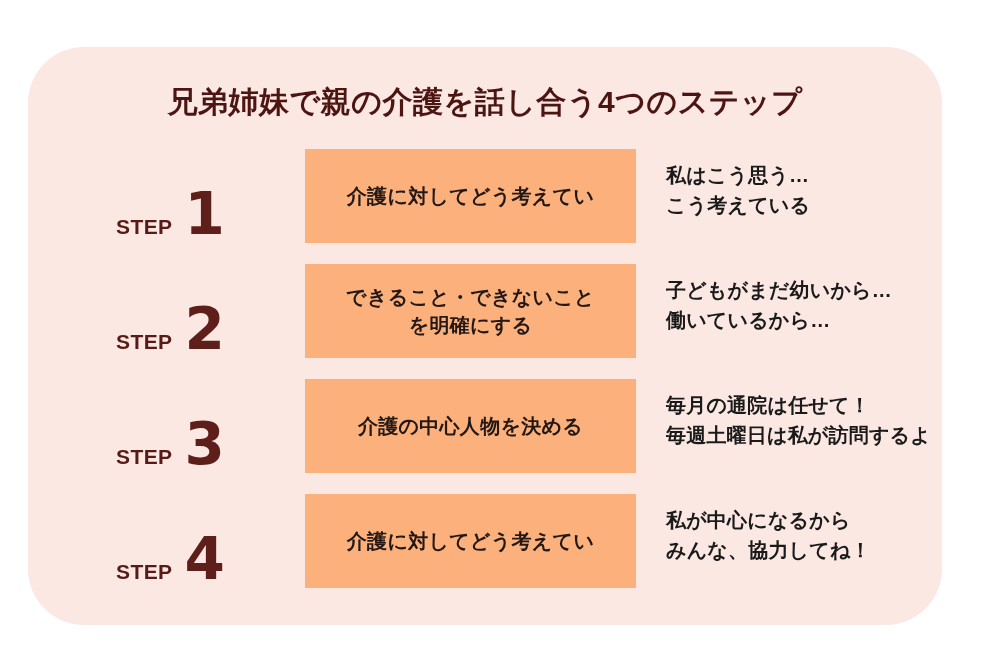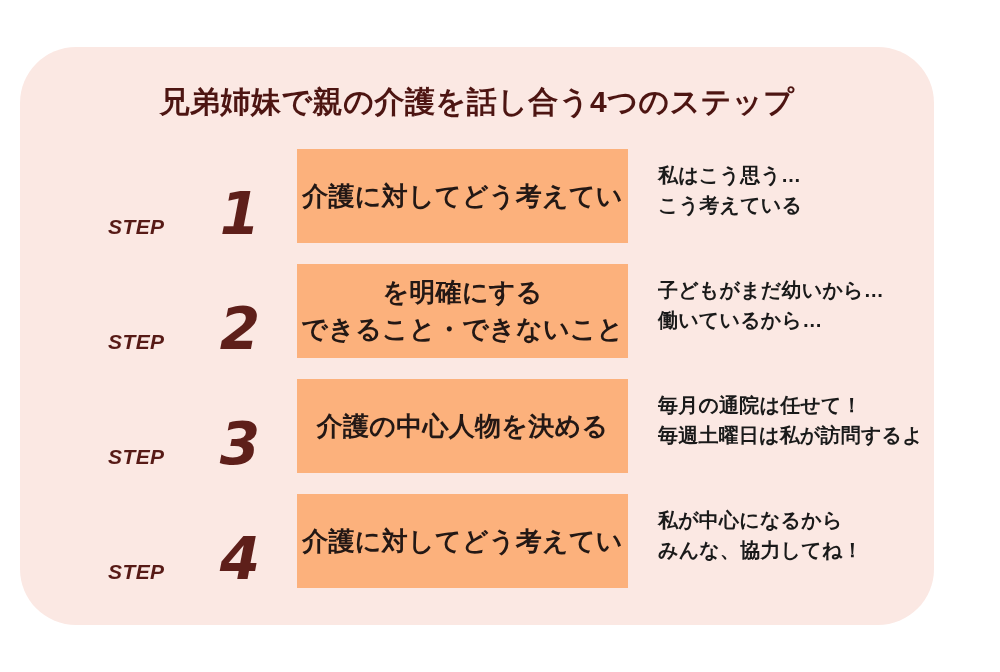--- a/index.html
+++ b/index.html
@@ -16,21 +16,21 @@
 
   #infographic {
     position: relative;
     width: 1000px;
     height: 672px;
     background: #ffffff;
   }
 
   .panel {
     position: absolute;
-    left: 20px;
+    left: 28px;
     top: 47px;
     width: 914px;
     height: 578px;
     background: #fbe8e3;
     border-radius: 56px;
     box-sizing: border-box;
   }
 
   .title {
     position: absolute;
@@ -59,24 +59,23 @@
   }
 
   .step-marker {
     position: absolute;
     left: 88px;
     top: 0;
     width: 152px;
     height: 115px;
     display: flex;
     align-items: flex-end;
-    justify-content: space-between;
+    justify-content: flex-start;
     padding-bottom: 24px;
     box-sizing: border-box;
-    font-style: italic;
   }
 
   .step-word {
     font-size: 21px;
     font-weight: bold;
     color: #571a16;
     letter-spacing: 0.4px;
     line-height: 1;
     position: relative;
     bottom: 2px;
@@ -98,21 +97,21 @@
     width: 331px;
     height: 94px;
     background: #fcb17c;
     display: flex;
     align-items: center;
     justify-content: center;
     box-sizing: border-box;
   }
 
   .step-box-text {
-    font-size: 26px;
+    font-size: 20px;
     font-weight: bold;
     color: #231815;
     text-align: center;
     line-height: 1.42;
     letter-spacing: 0.3px;
   }
 
   .step-note {
     position: absolute;
     left: 638px;
@@ -152,22 +151,22 @@
         </div>
       </div>
 
       <div class="step-row">
         <div class="step-marker">
           <span class="step-word">STEP</span>
           <span class="step-num">2</span>
         </div>
         <div class="step-box">
           <div class="step-box-text">
+            <div>できること・できないこと</div>
             <div>を明確にする</div>
-            <div>できること・できないこと</div>
           </div>
         </div>
         <div class="step-note">
           <div>子どもがまだ幼いから…</div>
           <div>働いているから…</div>
         </div>
       </div>
 
       <div class="step-row">
         <div class="step-marker">

